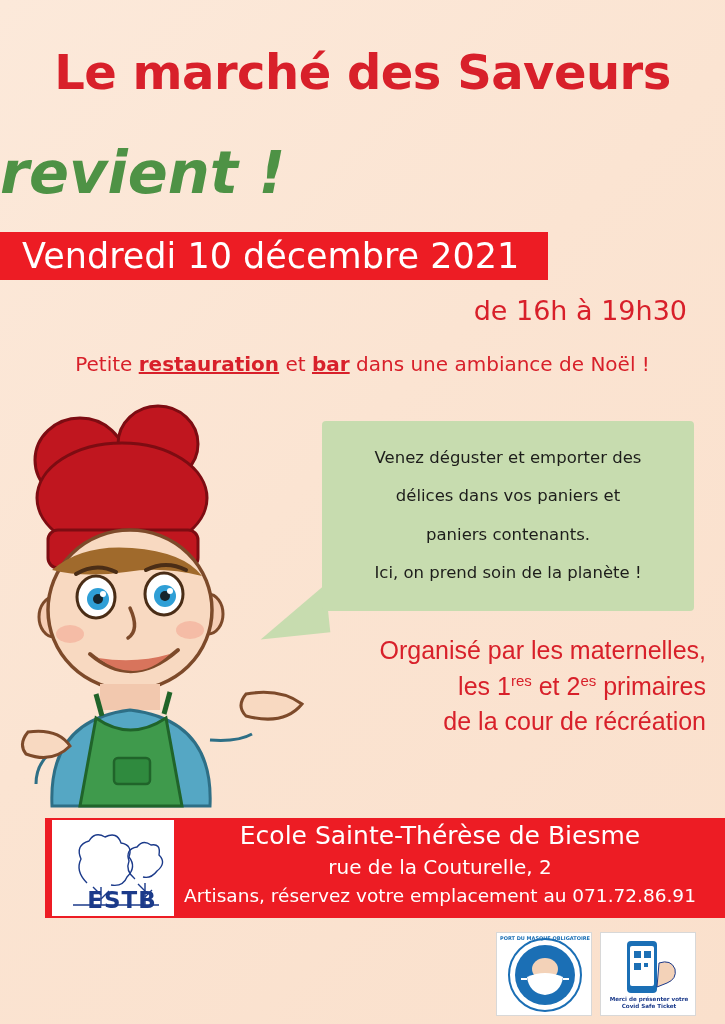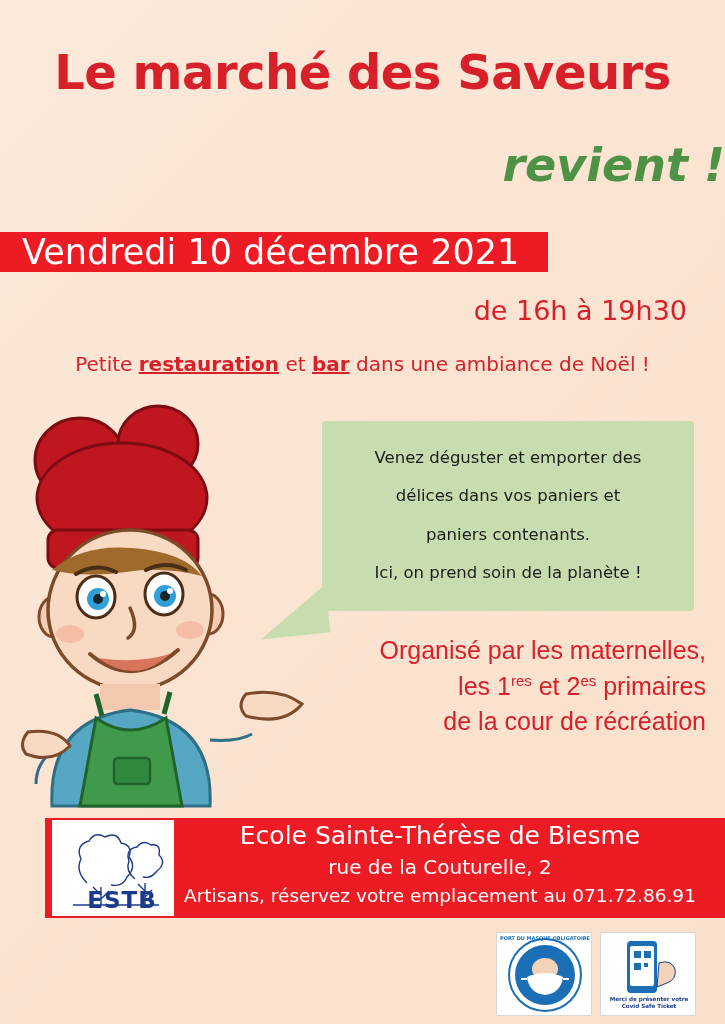--- a/index.html
+++ b/index.html
@@ -32,34 +32,34 @@
     font-weight: bold;
     font-size: 48px;
     color: #d8202a;
     letter-spacing: -0.5px;
   }
   .title-sub {
     position: absolute;
     top: 138px;
     left: 0;
     width: 725px;
-    text-align: right;
+    text-align: left;
     font-family: "DejaVu Sans", sans-serif;
     font-weight: bold;
     font-style: italic;
-    font-size: 46px;
+    font-size: 59px;
     color: #4e9245;
   }
   
   .date-banner {
     position: absolute;
     top: 232px;
     left: 0px;
     width: 548px;
-    height: 40px;
+    height: 48px;
     background: #ed1c24;
     display: flex;
     align-items: center;
   }
   .date-banner span {
     color: #ffffff;
     font-size: 35px;
     padding-left: 22px;
     font-family: "DejaVu Sans", sans-serif;
   }

